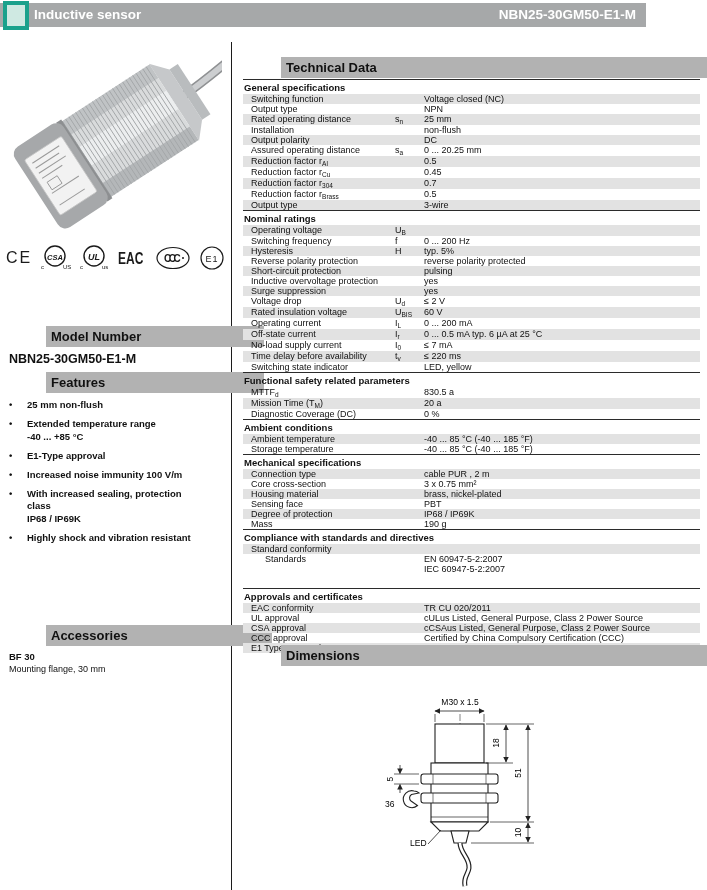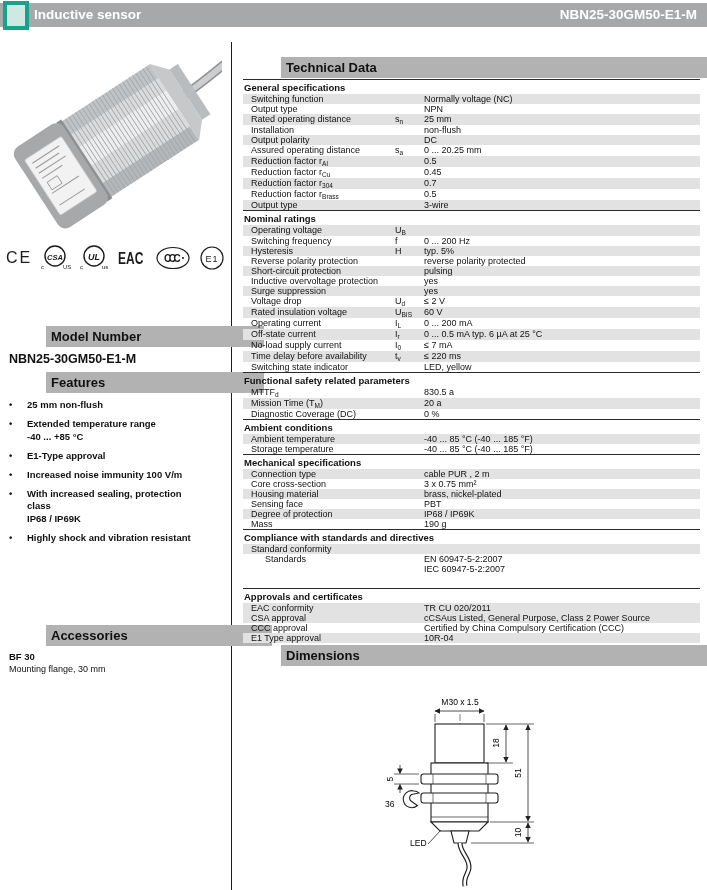--- a/index.html
+++ b/index.html
@@ -1,20 +1,20 @@
 <!DOCTYPE html>
 <html><head>
 <meta charset="utf-8">
 <style>
   html,body{margin:0;padding:0;background:#fff;}
   .page{position:relative;width:707px;height:890px;background:#fff;overflow:hidden;
         font-family:"Liberation Sans","DejaVu Sans",sans-serif;color:#111;}
 
   
-  .topbar{position:absolute;left:0;top:3px;width:707px;height:24px;background:#a6a8a9;}
+  .topbar{position:absolute;left:0;top:3px;width:646px;height:24px;background:#a6a8a9;}
   .topbar .ptitle{position:absolute;left:34px;top:4px;font-size:13.5px;font-weight:bold;color:#fff;}
   .topbar .pmodel{position:absolute;right:10px;top:4px;font-size:13.5px;font-weight:bold;color:#fff;}
   .brandsq{position:absolute;left:3px;top:1px;width:18px;height:21px;background:#cfe9e2;border:4px solid #1aa18c;}
 
   
   .vdiv{position:absolute;left:231px;top:42px;width:1px;height:848px;background:#1c1c1c;}
 
   
   .secbar{position:absolute;background:#b2b2b2;height:21px;font-size:13px;font-weight:bold;
           color:#101010;line-height:21px;padding-left:5px;box-sizing:border-box;margin-left:38px;}
@@ -196,21 +196,21 @@
   <div class="secbar" style="left:8px;top:625px;width:226px;">Accessories</div>
   <div class="acc-model">BF 30</div>
   <div class="acc-desc">Mounting flange, 30 mm</div>
 
   <div class="secbar" style="left:243px;top:57px;width:457px;">Technical Data</div>
   <div class="tech">
       <div class="sech">General specifications</div>
       <div class="trow g">
         <span class="lab">Switching function</span>
         <span class="sym"></span>
-        <span class="val">Normally voltage (NC)</span>
+        <span class="val">Voltage closed (NC)</span>
       </div>
       <div class="trow">
         <span class="lab">Output type</span>
         <span class="sym"></span>
         <span class="val">NPN</span>
       </div>
       <div class="trow g">
         <span class="lab">Rated operating distance</span>
         <span class="sym">s<span class="ss">n</span></span>
         <span class="val">25 mm</span>
@@ -391,20 +391,25 @@
         <span class="lab ind2">Standards</span>
         <span class="sym"></span>
         <span class="val">EN 60947-5-2:2007
 IEC 60947-5-2:2007</span>
       </div>
       <div class="sech gap">Approvals and certificates</div>
       <div class="trow g">
         <span class="lab">EAC conformity</span>
         <span class="sym"></span>
         <span class="val">TR CU 020/2011</span>
+      </div>
+      <div class="trow">
+        <span class="lab">UL approval</span>
+        <span class="sym"></span>
+        <span class="val">cULus Listed, General Purpose, Class 2 Power Source</span>
       </div>
       <div class="trow g">
         <span class="lab">CSA approval</span>
         <span class="sym"></span>
         <span class="val">cCSAus Listed, General Purpose, Class 2 Power Source</span>
       </div>
       <div class="trow">
         <span class="lab">CCC approval</span>
         <span class="sym"></span>
         <span class="val">Certified by China Compulsory Certification (CCC)</span>

